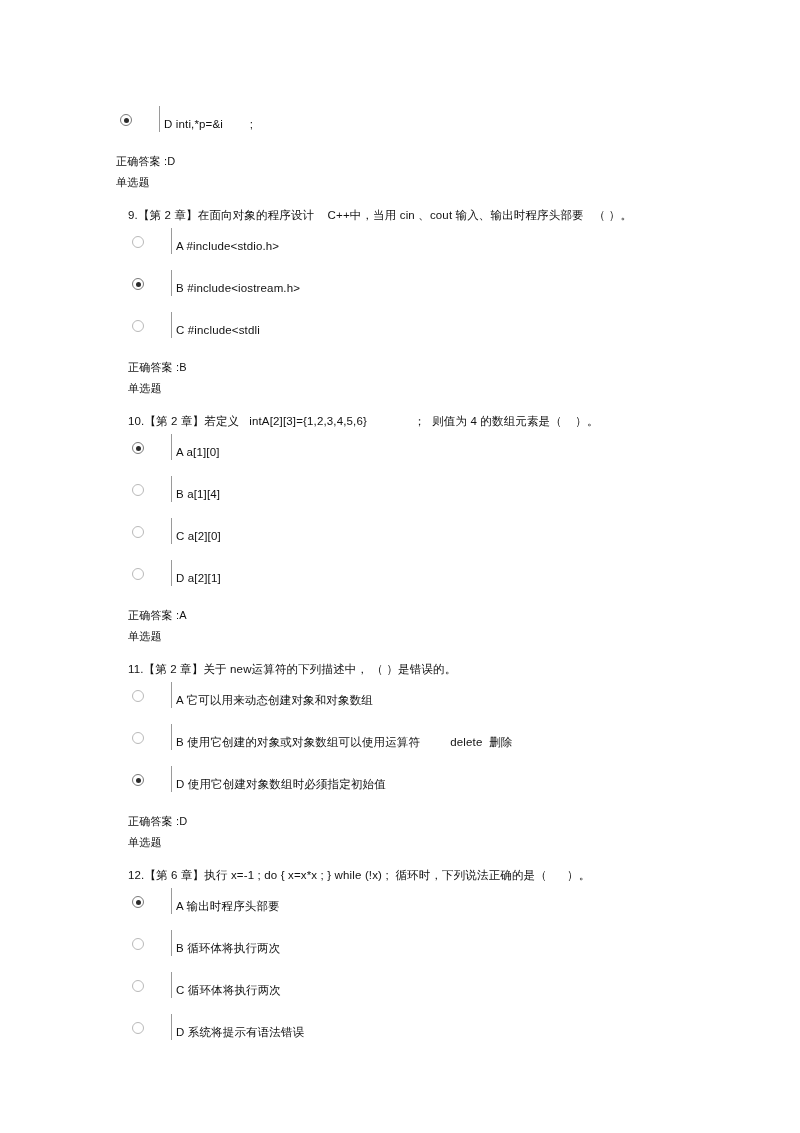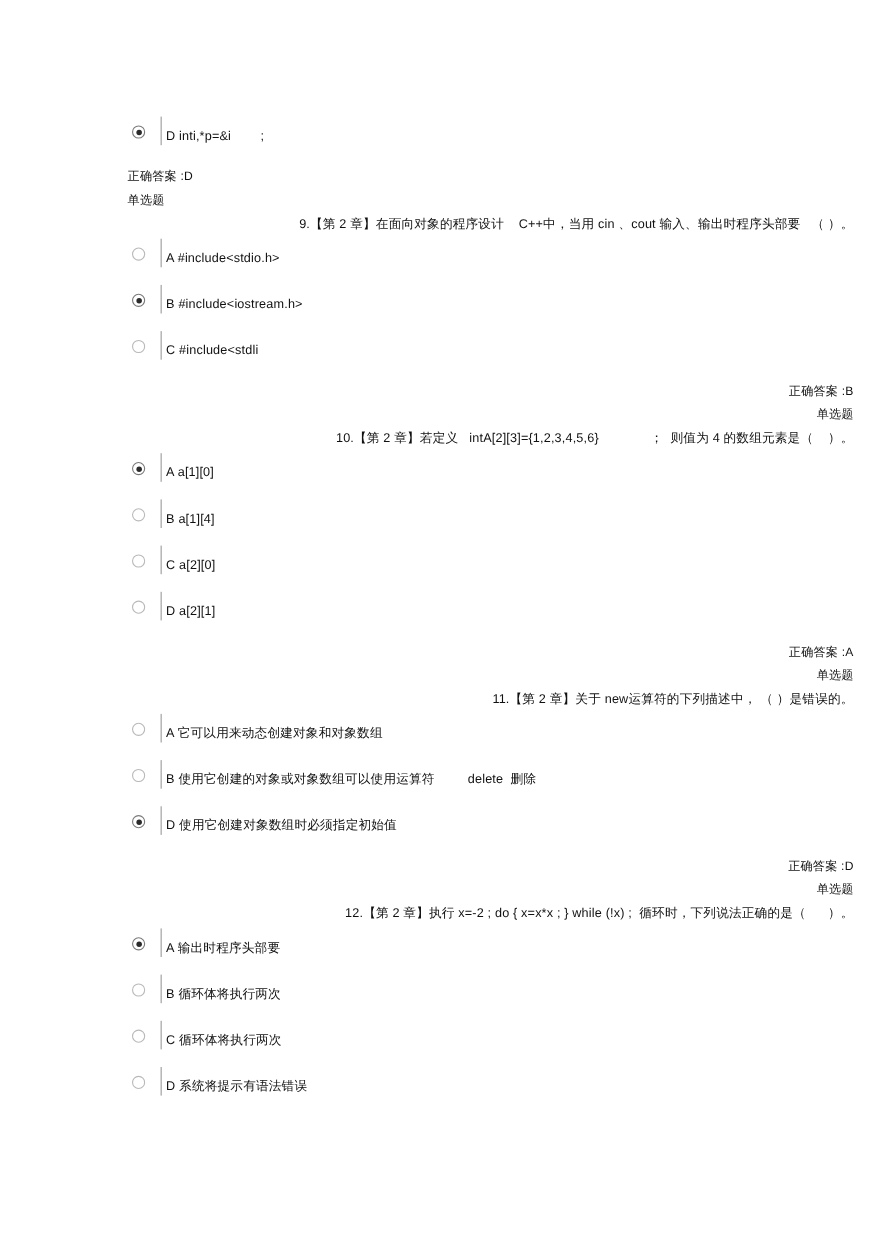--- a/index.html
+++ b/index.html
@@ -50,20 +50,21 @@
     margin-top: 1px;
   }
 
   
   .option {
     display: flex;
     align-items: flex-start;
     height: 42px;
     margin: 0;
     padding: 0;
+    gap: 13px;
   }
   .radio {
     flex: 0 0 auto;
     width: 12px;
     height: 12px;
     border-radius: 50%;
     box-sizing: border-box;
     margin-top: 10px;
     margin-left: 4px;
     position: relative;
@@ -101,21 +102,21 @@
   }
   .opt-text {
     font-size: 11.5px;
     line-height: 14px;
     color: #111111;
     white-space: pre;
     margin-left: 4px;
     margin-top: 13px;
     letter-spacing: 0.15px;
   }
-  .q-block { margin: 0; padding: 0; text-align: right; }
+  .q-block { margin: 12px; padding: 0; }
 </style>
 </head>
 <body>
 
 <div class="page">
   <div class="content">
 
     <div class="option">
       <span class="radio on"></span>
       <span class="opt-body">
@@ -214,21 +215,21 @@
           <span class="opt-bar"></span>
           <span class="opt-text">D 使用它创建对象数组时必须指定初始值</span>
         </span>
       </div>
 
       <div class="meta-line answer">正确答案 :D</div>
       <div class="meta-line">单选题</div>
     </div>
 
     <div class="q-block">
-      <div class="stem">12.【第 2 章】执行 x=-2 ; do { x=x*x ; } while (!x) ;  循环时，下列说法正确的是（      ）。</div>
+      <div class="stem">12.【第 6 章】执行 x=-1 ; do { x=x*x ; } while (!x) ;  循环时，下列说法正确的是（      ）。</div>
 
       <div class="option">
         <span class="radio on"></span>
         <span class="opt-body">
           <span class="opt-bar"></span>
           <span class="opt-text">A 输出时程序头部要</span>
         </span>
       </div>
       <div class="option">
         <span class="radio off"></span>

